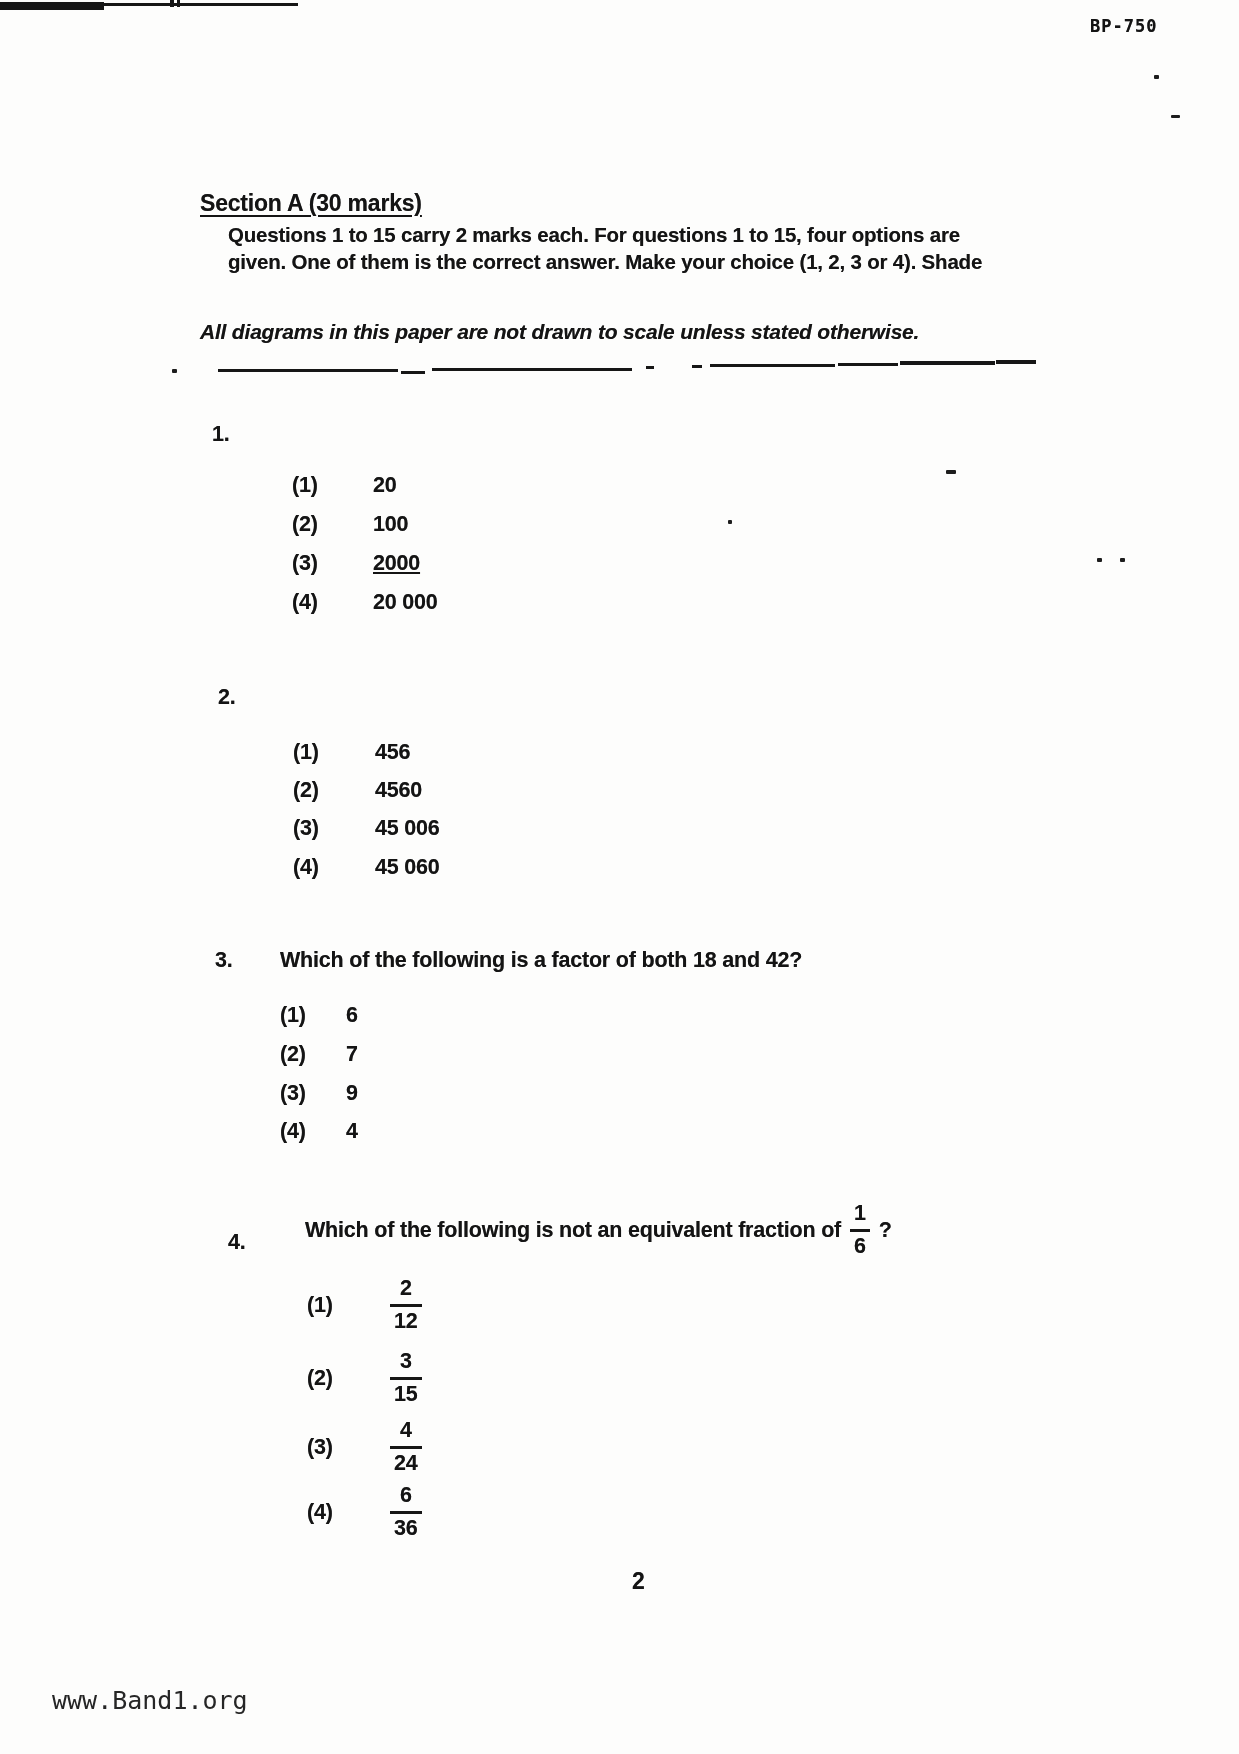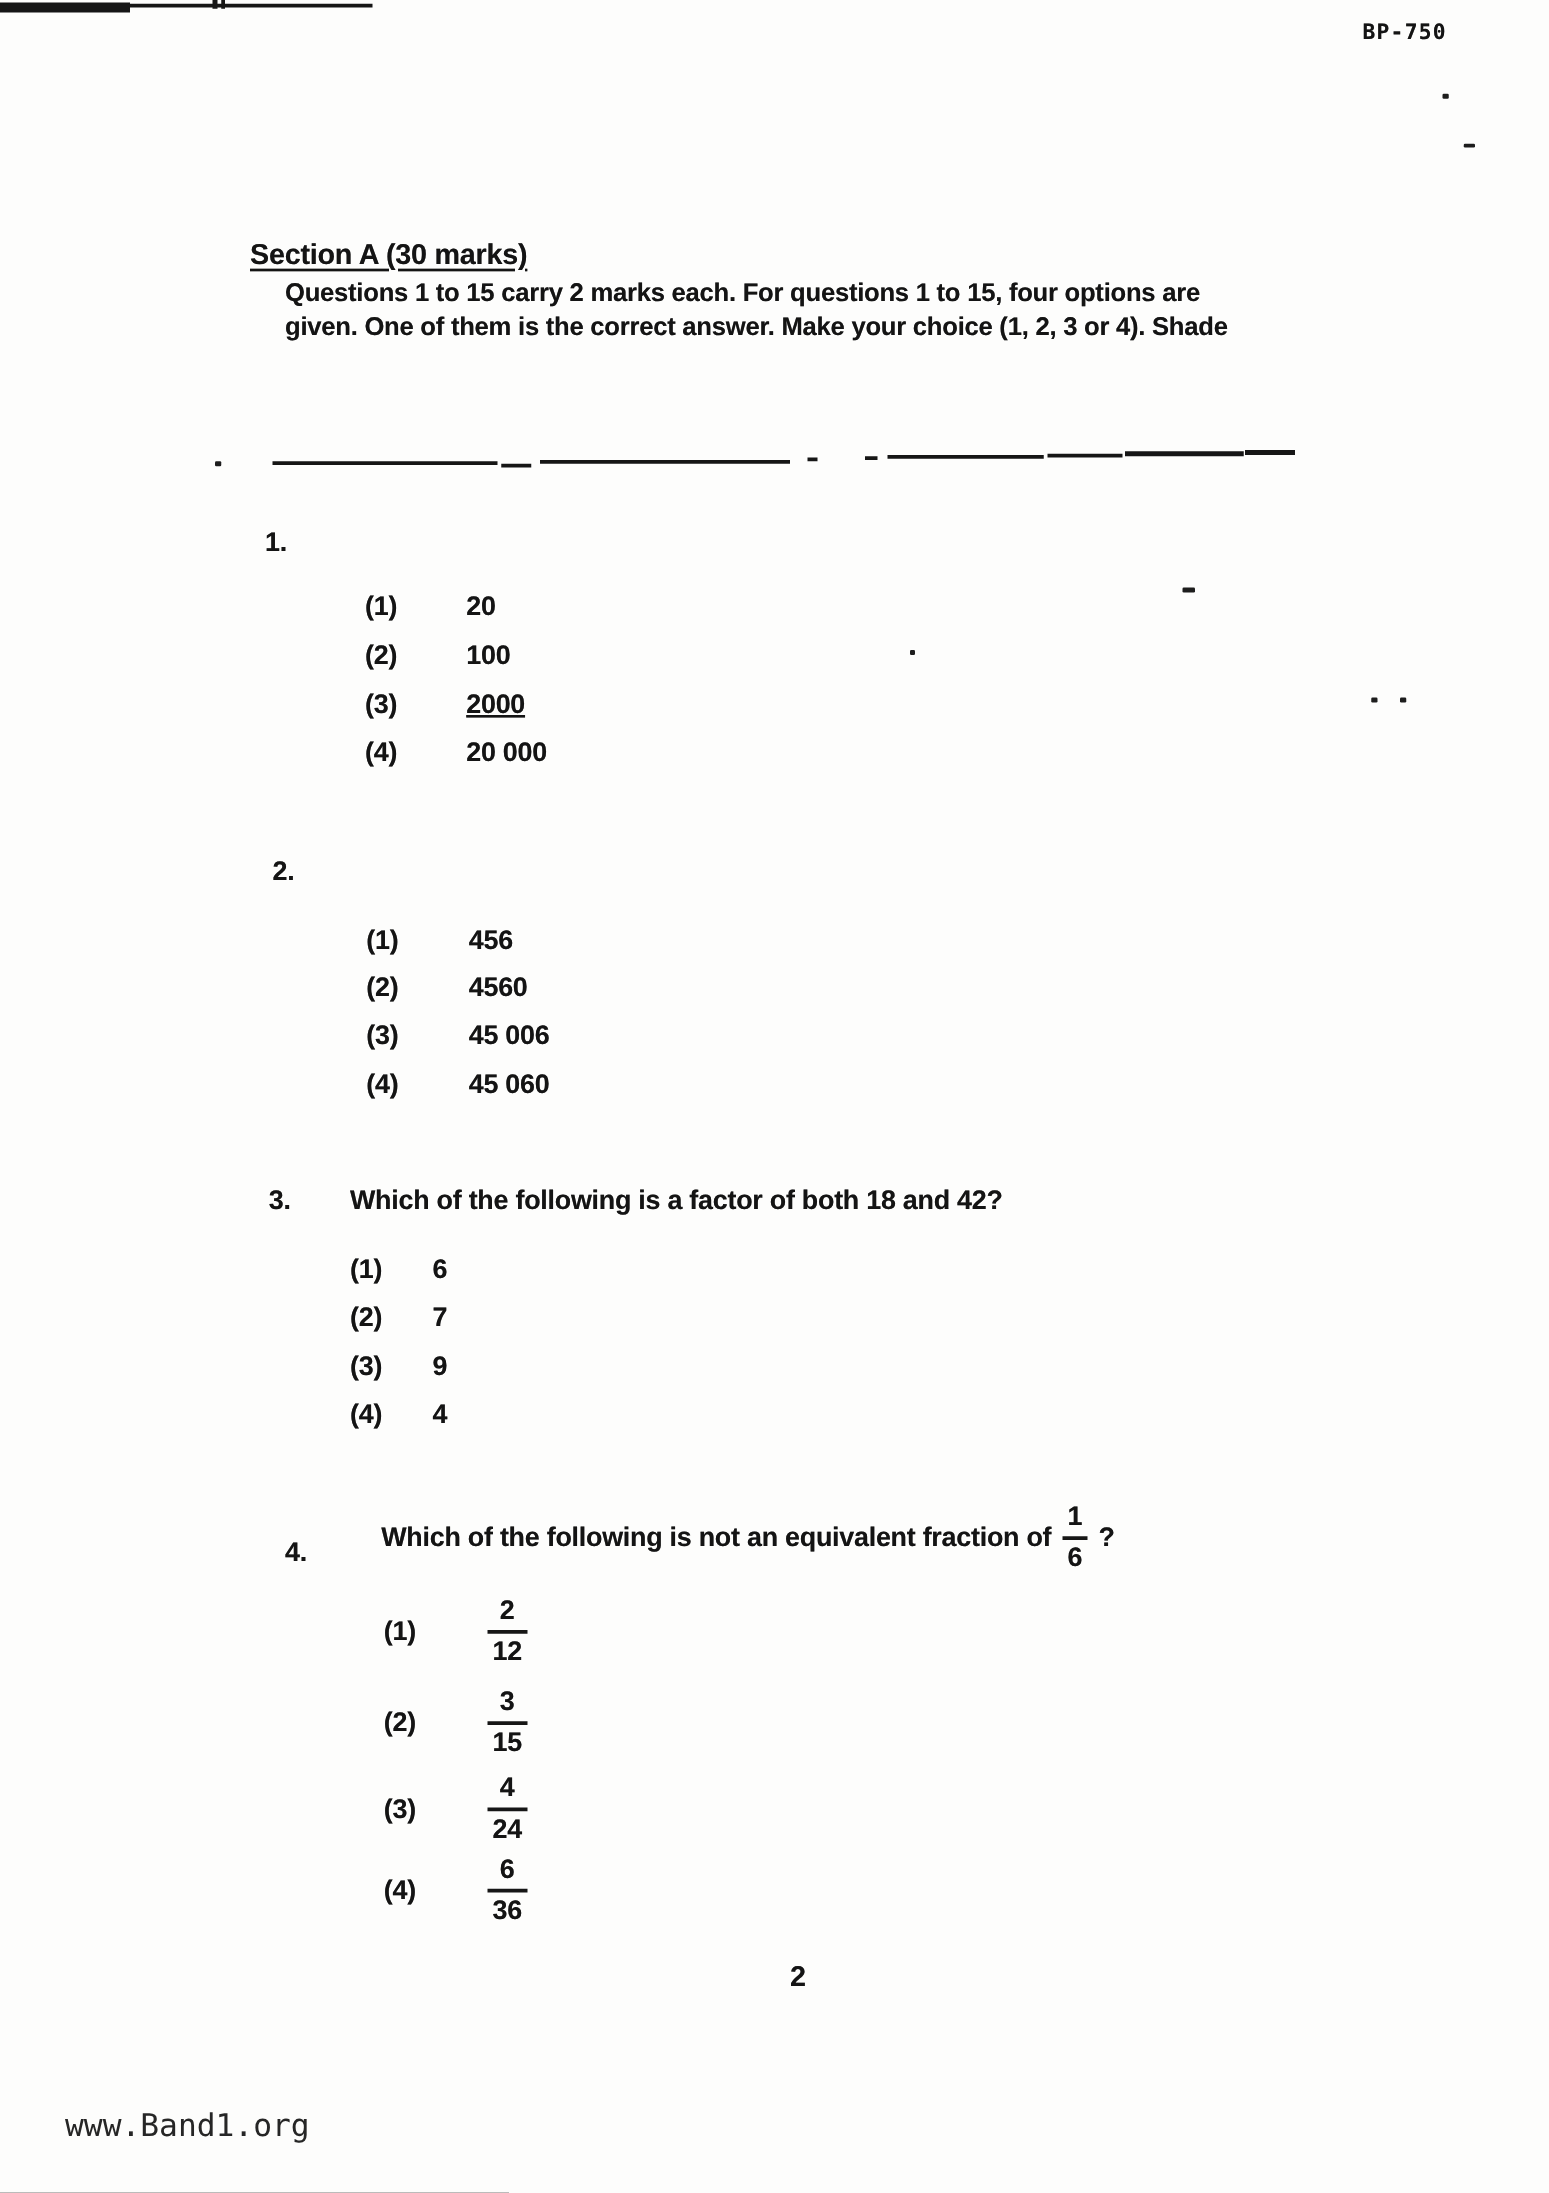--- a/index.html
+++ b/index.html
@@ -54,20 +54,21 @@
   <div class="artifact" style="left:1097px;top:558px;width:5px;height:4px;"></div>
   <div class="artifact" style="left:1120px;top:558px;width:5px;height:4px;"></div>
 
   <div class="abs title" style="left:200px;top:190px;">Section A (30 marks)</div>
 
   <div class="abs instr" style="left:196px;top:221px;margin-left:32px;">
     <div>Questions 1 to 15 carry 2 marks each. For questions 1 to 15, four options are</div>
     <div>given. One of them is the correct answer. Make your choice (1, 2, 3 or 4). Shade</div>
   </div>
 
+  <div class="abs note" style="left:200px;top:320px;">All diagrams in this paper are not drawn to scale unless stated otherwise.</div>
 
   <div class="artifact" style="left:172px;top:369px;width:5px;height:4px;"></div>
   <div class="bar" style="left:218px;top:369px;width:180px;height:3px;"></div>
   <div class="bar" style="left:401px;top:371px;width:24px;height:3px;"></div>
   <div class="bar" style="left:432px;top:368px;width:200px;height:3px;"></div>
   <div class="bar" style="left:646px;top:366px;width:8px;height:3px;"></div>
   <div class="bar" style="left:692px;top:365px;width:10px;height:3px;"></div>
   <div class="bar" style="left:710px;top:364px;width:125px;height:3px;"></div>
   <div class="bar" style="left:838px;top:363px;width:60px;height:3px;"></div>
   <div class="bar" style="left:900px;top:361px;width:95px;height:4px;"></div>

